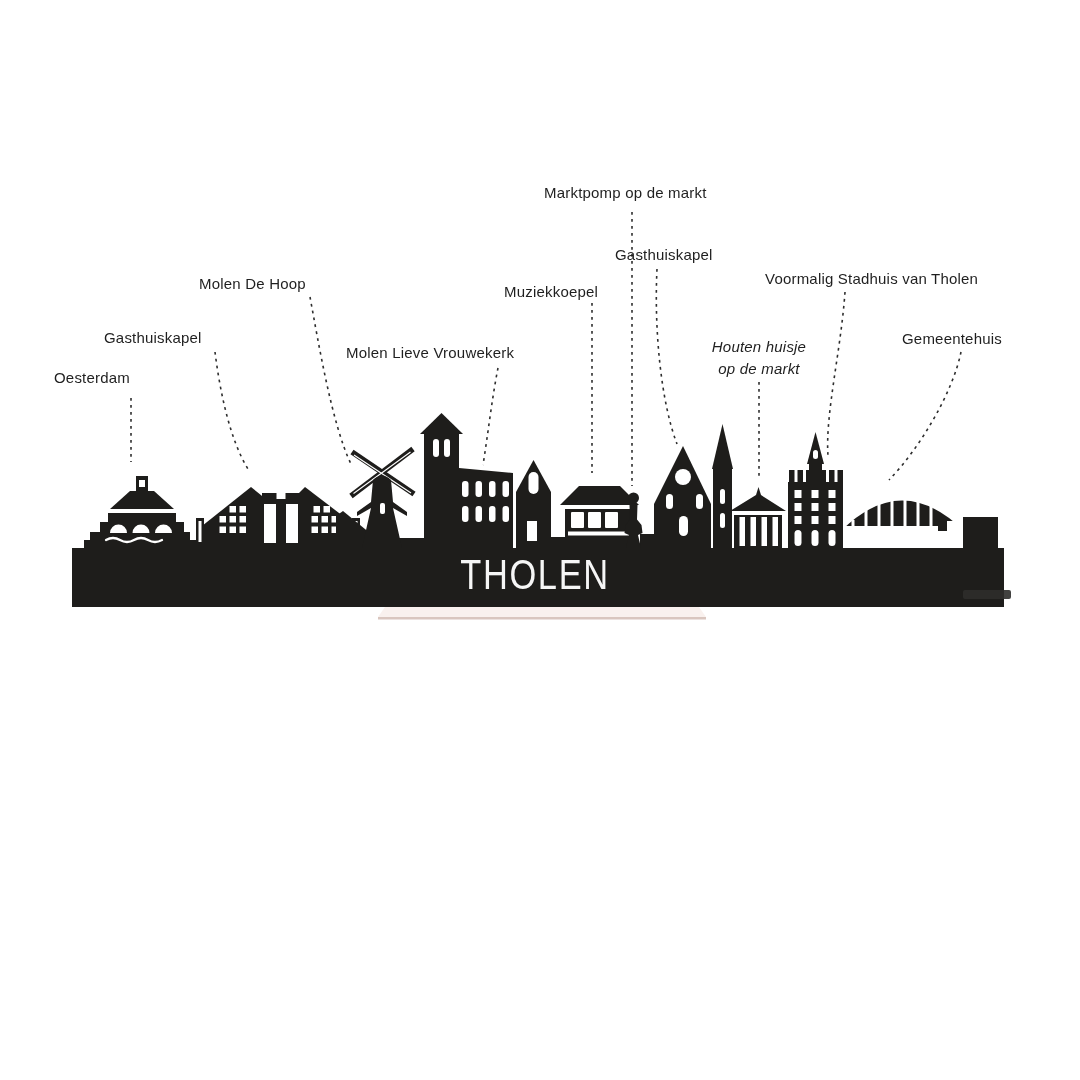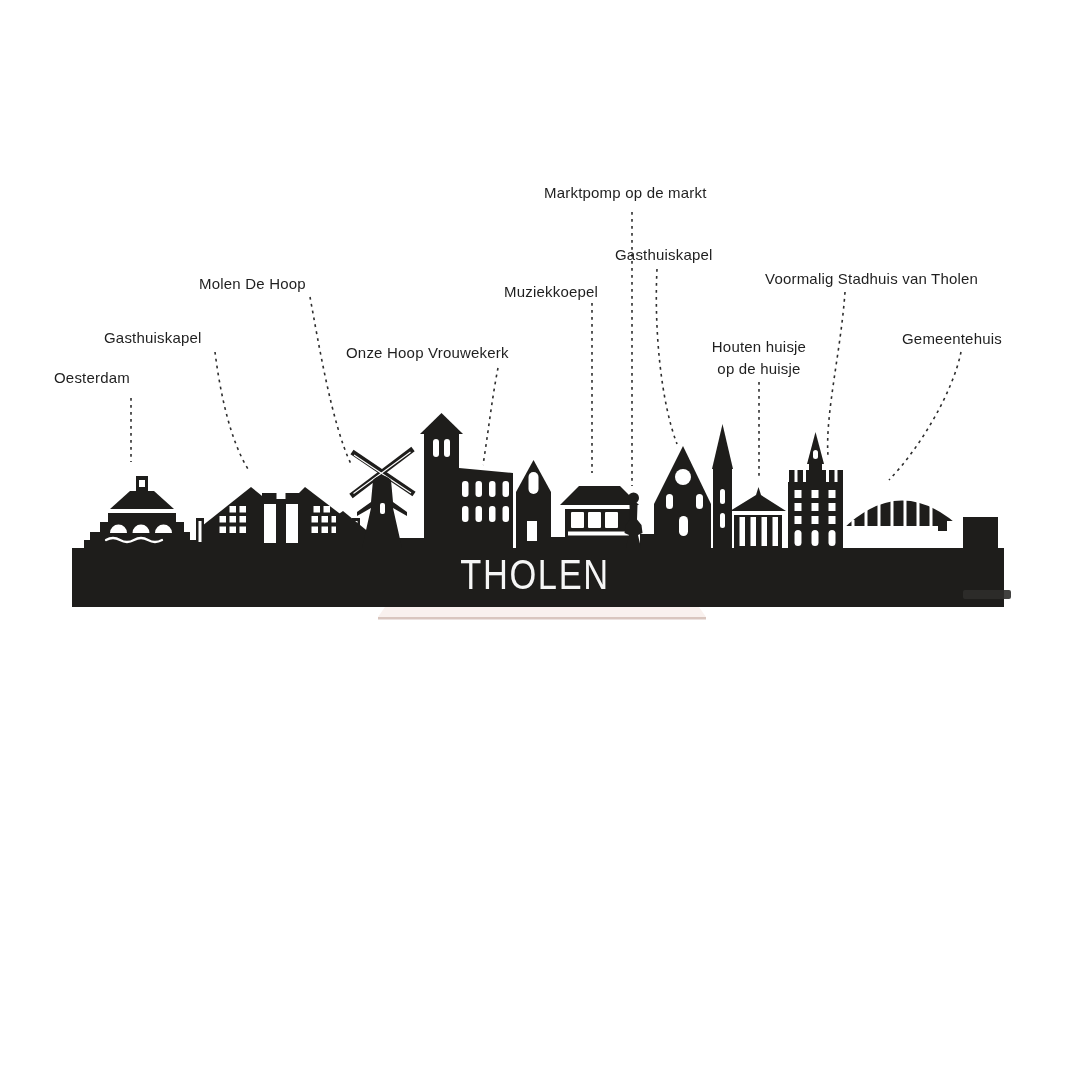--- a/index.html
+++ b/index.html
@@ -14,21 +14,21 @@
   html,body{margin:0;padding:0;background:var(--background);}
   #canvas{
     position:relative;width:1080px;height:1080px;background:var(--background);
     font-family:"Liberation Sans", sans-serif;overflow:hidden;
   }
   #skyline-svg{position:absolute;left:0;top:0;width:1080px;height:1080px;}
   .label{
     position:absolute;font-size:15px;line-height:22px;color:var(--label-text);
     white-space:nowrap;letter-spacing:0.2px;
   }
-  .label.center{text-align:center;white-space:normal;}
+  .label.center{text-align:center;white-space:normal;font-style:italic;}
   #city-name{
     position:absolute;left:395px;top:551px;width:280px;text-align:center;
     font-size:42px;font-weight:100;color:var(--city-text);letter-spacing:2px;
     transform:scaleX(0.82);transform-origin:center;
   }
   #brand-engraving{
     position:absolute;left:963px;top:590px;width:48px;height:9px;
     background:#2d2d2b;border-radius:2px;opacity:0.9;
   }
   .leader{fill:none;stroke:var(--leader-line);stroke-width:1.6;stroke-dasharray:2.8 4.2;}
@@ -229,27 +229,27 @@
 
     <g>
       <path d="M385,607 L699,607 L706,617 L378,617 Z" fill="var(--stand)"></path>
       <rect x="378" y="617" width="328" height="2.5" fill="var(--stand-edge)"></rect>
     </g>
   </svg>
 
   <div class="label" style="left:54px;top:367px;">Oesterdam</div>
   <div class="label" style="left:104px;top:327px;">Gasthuiskapel</div>
   <div class="label" style="left:199px;top:273px;">Molen De Hoop</div>
-  <div class="label" style="left:346px;top:342px;">Onze Hoop Vrouwekerk</div>
+  <div class="label" style="left:346px;top:342px;">Molen Lieve Vrouwekerk</div>
   <div class="label" style="left:504px;top:281px;">Muziekkoepel</div>
   <div class="label" style="left:544px;top:182px;">Marktpomp op de markt</div>
   <div class="label" style="left:615px;top:244px;">Gasthuiskapel</div>
   <div class="label center" style="left:687px;top:336px;width:144px;">
     <span>Houten huisje</span><br>
-    <span>op de huisje</span>
+    <span>op de markt</span>
   </div>
   <div class="label" style="left:749px;top:268px;margin-left:16px;">Voormalig Stadhuis van Tholen</div>
   <div class="label" style="left:902px;top:328px;">Gemeentehuis</div>
 
   <div id="city-name">THOLEN</div>
 
   <div id="brand-engraving"></div>
 </div>
 
 </body></html>

